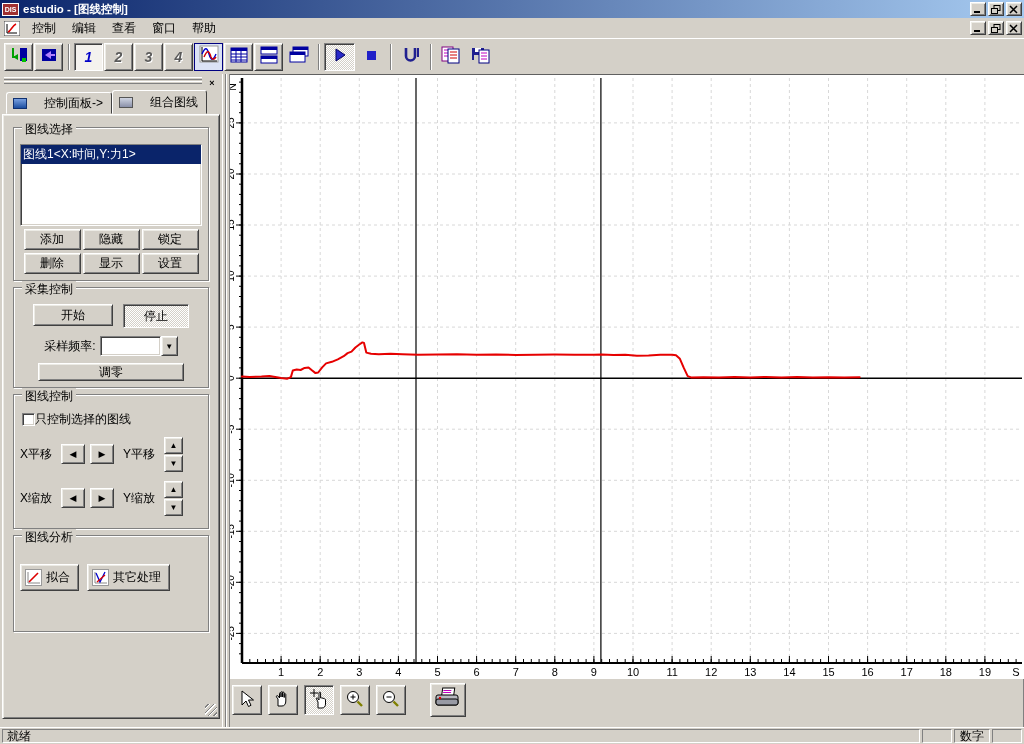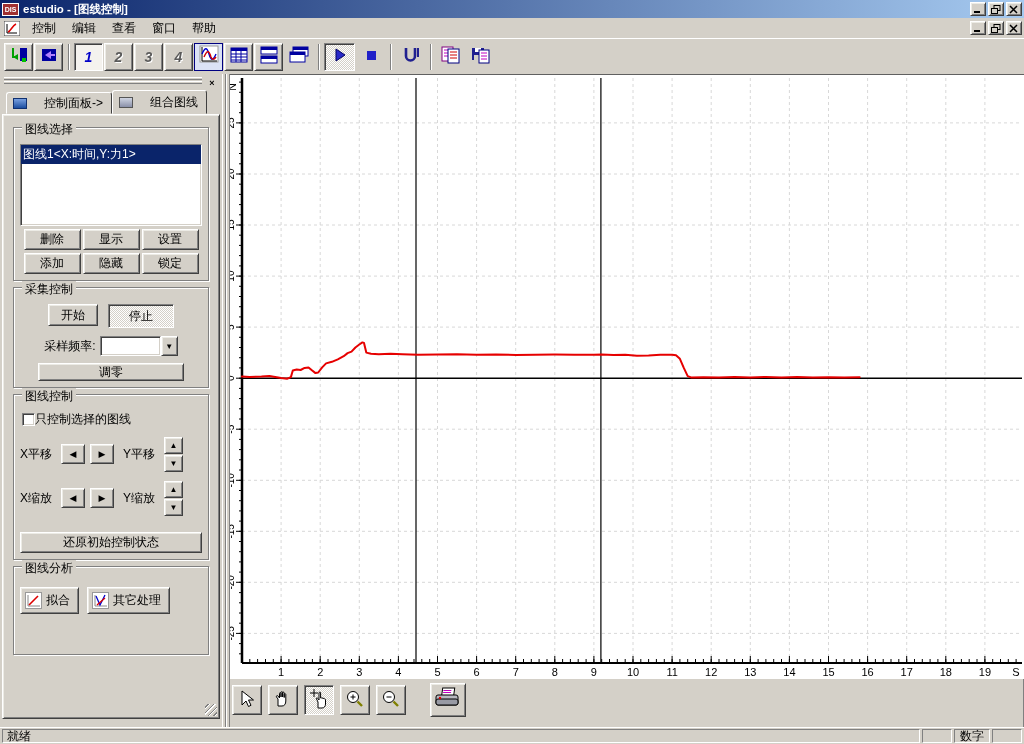--- a/index.html
+++ b/index.html
@@ -70,21 +70,21 @@
   .combo .cbtn { width:17px; display:flex; align-items:center; justify-content:center; font-size:8px; }
 
   .ckrow { display:flex; align-items:center; margin:2px 0 6px 2px; }
   .checkbox { width:13px; height:13px; }
   .ctlrow { display:flex; align-items:center; gap:5px; margin:4px 0; height:40px; }
   .arrbtn { width:24px; height:20px; font-size:9px; }
   .spinner { display:flex; flex-direction:column; gap:1px; }
   .spinner .btn { width:19px; height:17px; font-size:8px; }
   .wide-btn { width:100%; height:21px; margin-top:10px; }
 
-  .anarow { display:flex; gap:8px; margin-top:6px; }
+  .anarow { display:flex; gap:8px; margin-top:14px; }
   .icon-btn { height:27px; padding:2px 8px 2px 4px; gap:4px; }
   .mini-chart { width:17px; height:17px; background:#fff; border:1px solid #999; }
 
   
   .splitter { width:8px; flex:0 0 auto; border-left:1px solid #fff; border-right:1px solid #808080;
      background:linear-gradient(90deg, #d4d0c8 2px, #808080 2px 3px, #fff 3px 4px, #d4d0c8 4px); }
 
   
   .chartwrap { flex:1; display:flex; flex-direction:column; background:#d4d0c8; border-right:1px solid #808080; min-width:0; }
   .chartbox { width:794px; height:605px; background:#fff; border-top:1px solid #606060; }
@@ -279,35 +279,35 @@
       </div>
 
       <div class="sidepanel">
 
         <div class="groupbox">
           <span class="legend">图线选择</span>
           <div class="listbox field">
             <div class="list-item selected">图线1&lt;X:时间,Y:力1&gt;</div>
           </div>
           <div class="btnrow">
+            <button class="btn raised">添加</button>
+            <button class="btn raised">隐藏</button>
+            <button class="btn raised">锁定</button>
+          </div>
+          <div class="btnrow">
             <button class="btn raised">删除</button>
             <button class="btn raised">显示</button>
             <button class="btn raised">设置</button>
           </div>
-          <div class="btnrow">
-            <button class="btn raised">添加</button>
-            <button class="btn raised">隐藏</button>
-            <button class="btn raised">锁定</button>
-          </div>
         </div>
 
         <div class="groupbox">
           <span class="legend">采集控制</span>
           <div class="acqrow">
-            <button class="btn raised" style="width:50px;height:22px">开始</button>
+            <button class="btn raised" style="width:80px;height:22px">开始</button>
             <button class="btn raised dither" style="width:66px;height:24px;border-color:#808080 #fff #fff #808080;box-shadow:inset 1px 1px 0 #404040">停止</button>
           </div>
           <div class="raterow">
             <span>采样频率:</span>
             <div class="combo">
               <div class="cval field"></div>
               <button class="cbtn raised">▼</button>
             </div>
           </div>
           <div style="display:flex;justify-content:center;margin-top:7px">
@@ -334,21 +334,20 @@
           <div class="ctlrow">
             <span style="width:36px">X缩放</span>
             <button class="btn raised arrbtn">◀</button>
             <button class="btn raised arrbtn">▶</button>
             <span style="width:36px;margin-left:4px">Y缩放</span>
             <span class="spinner">
               <button class="btn raised">▲</button>
               <button class="btn raised">▼</button>
             </span>
           </div>
-          <button class="btn raised wide-btn">还原初始控制状态</button>
         </div>
 
         <div class="groupbox" style="padding-bottom:40px">
           <span class="legend">图线分析</span>
           <div class="anarow">
             <button class="btn raised icon-btn">
               <span class="mini-chart"><svg width="15" height="15">
                     <path d="M2,13 L2,2 M2,13 L14,13" stroke="#888"></path>
                     <path d="M3,12 L12,3" stroke="#d00" stroke-width="1.6"></path>
                   </svg></span>

